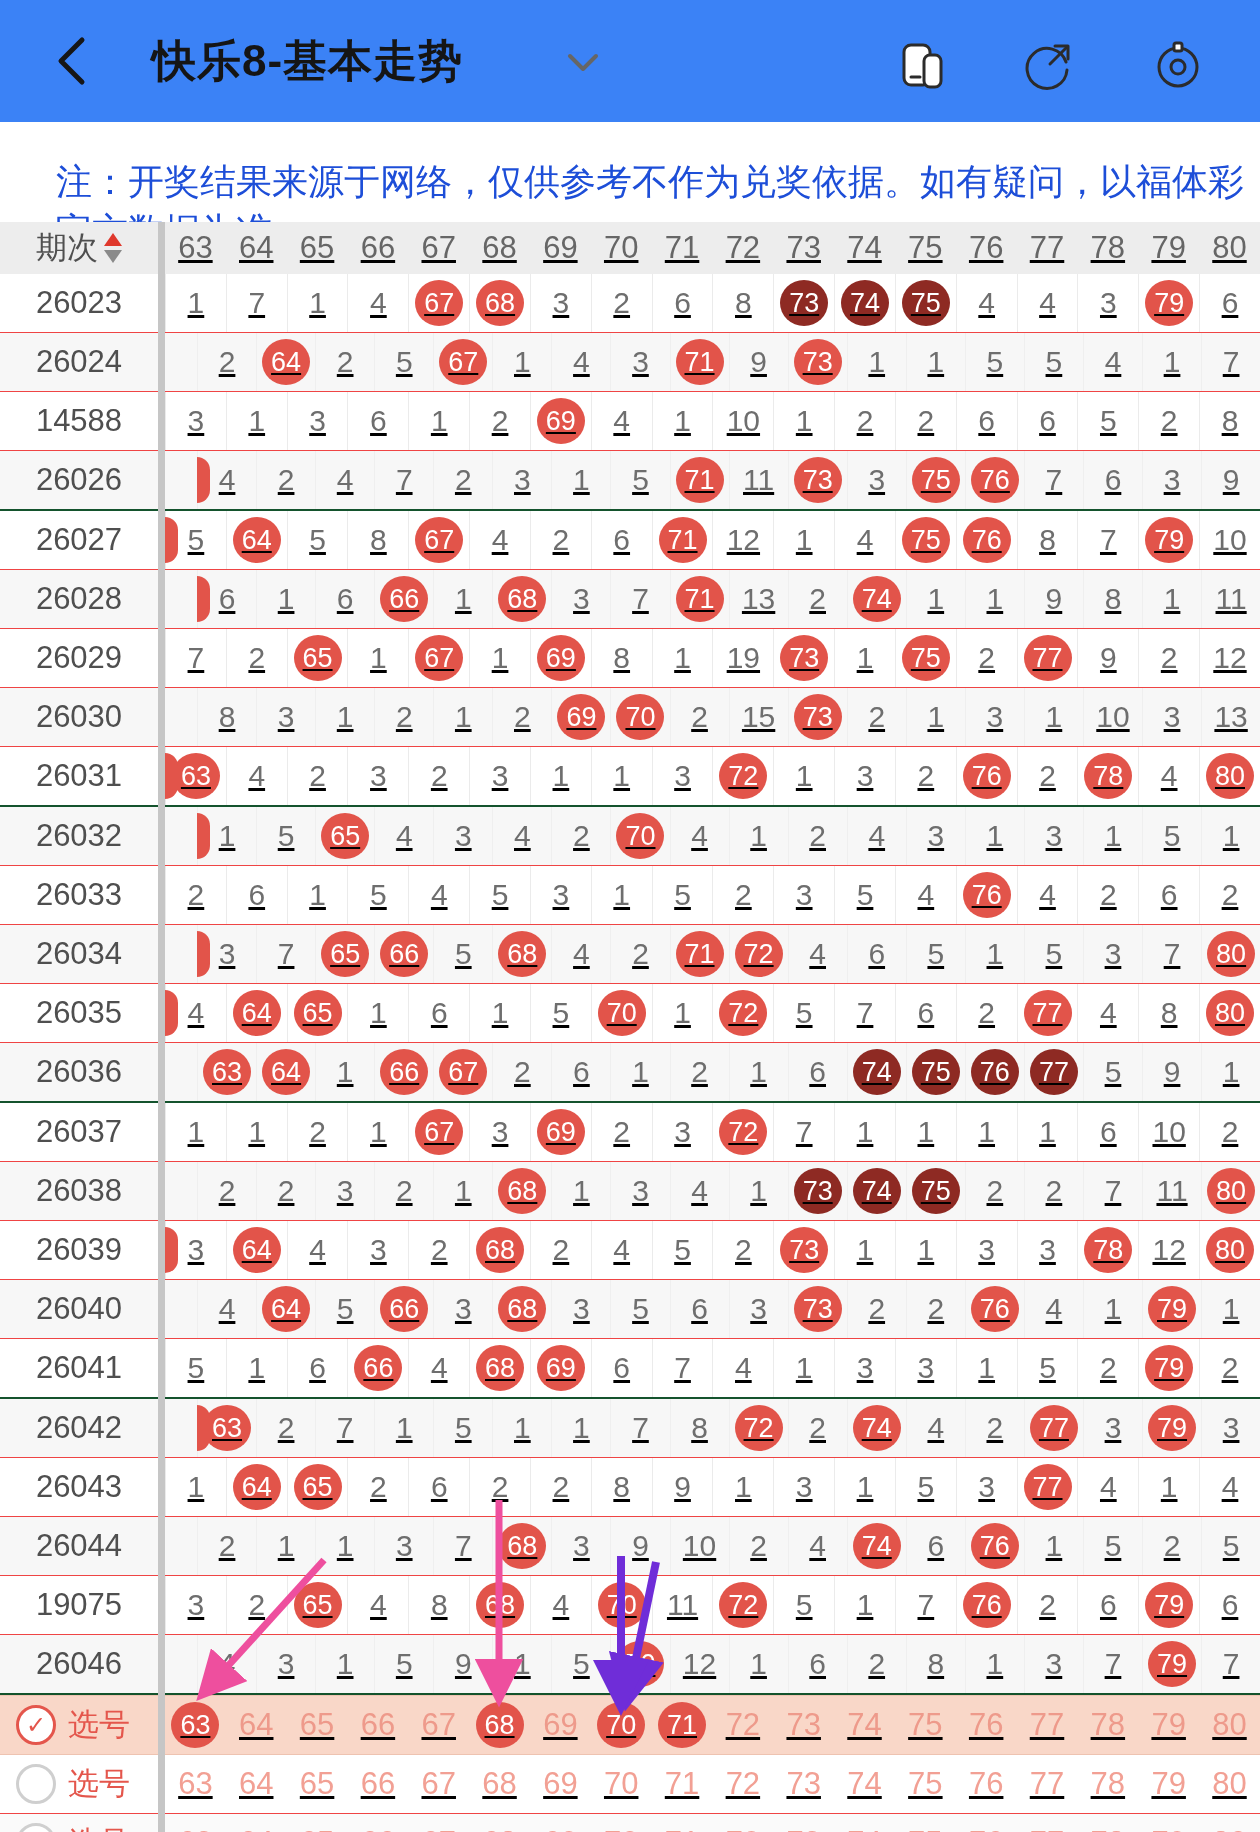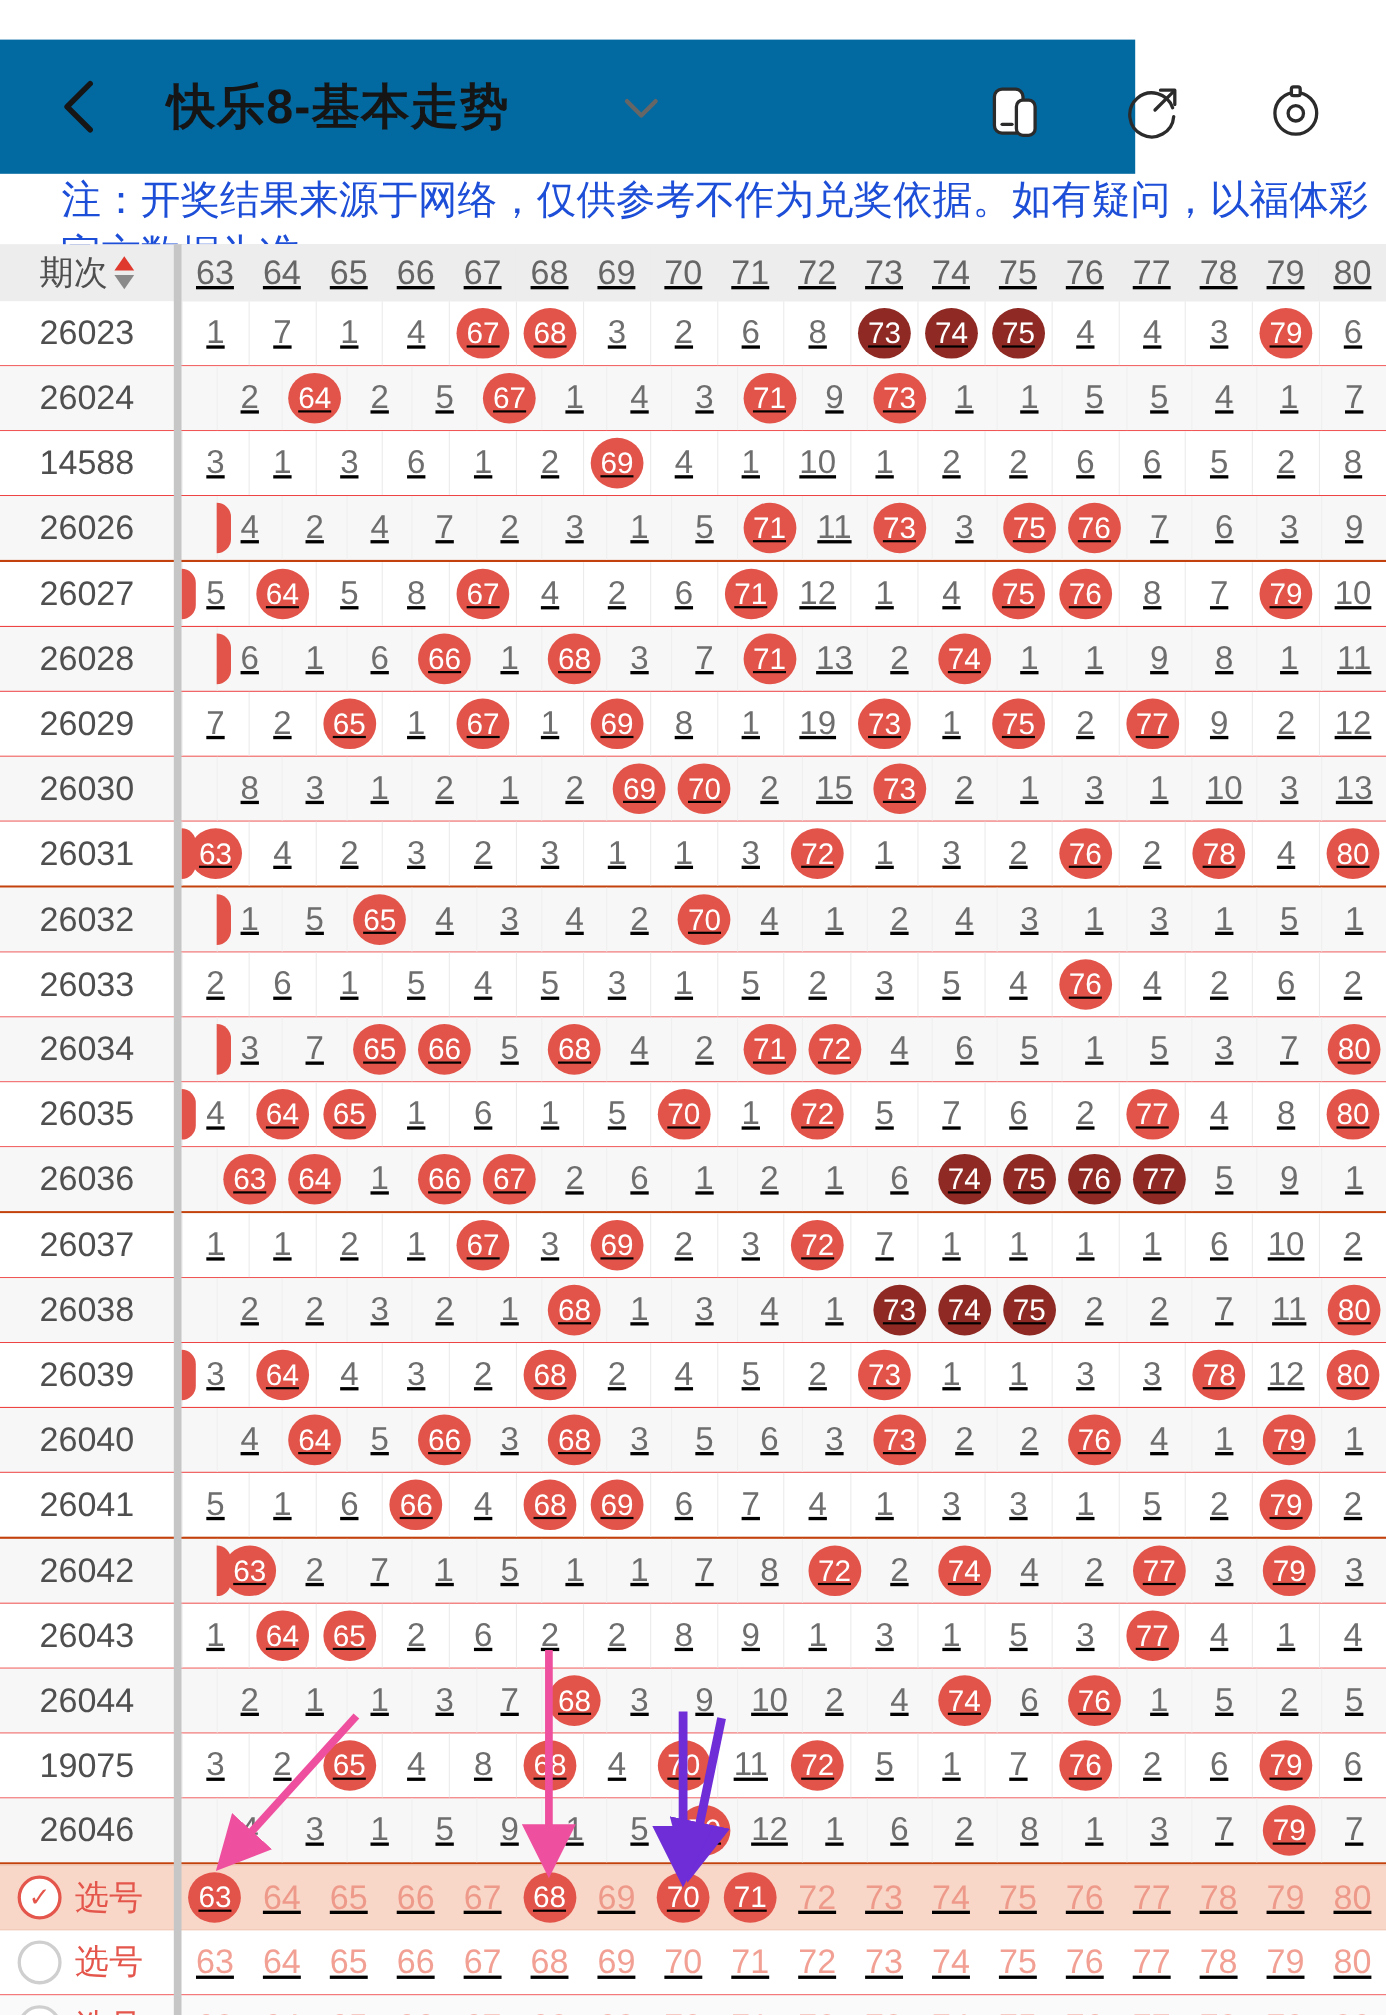--- a/index.html
+++ b/index.html
@@ -1,19 +1,19 @@
 <!DOCTYPE html>
 <html><head>
 <meta charset="utf-8">
 <style>
   html,body{margin:0;padding:0;}
   body{width:1260px;height:1832px;overflow:hidden;position:relative;background:#fff;
        font-family:"Liberation Sans","DejaVu Sans",sans-serif;}
   
-  .topnav{position:absolute;top:0;left:0;width:1032px;height:122px;background:#0369a1;margin-top:36px;}
+  .topnav{position:absolute;top:0;left:0;width:1260px;height:122px;background:#3b82f6;}
   .back{position:absolute;left:56px;top:36px;width:30px;height:50px;cursor:pointer;}
   .title{position:absolute;left:152px;top:32px;font-size:44px;font-weight:700;color:#151515;letter-spacing:1px;}
   .title-caret{position:absolute;left:566px;top:52px;}
   .navicon{position:absolute;top:40px;width:52px;height:52px;cursor:pointer;}
   .ic-copy{left:896px;} .ic-share{left:1022px;} .ic-gear{left:1152px;}
   
   .disclaimer{position:absolute;left:36px;top:158px;width:1200px;font-size:36px;color:#1d4ed8;margin-left:20px;}
   
   .table{position:absolute;left:0;top:222px;width:1260px;}
   .vdivider{position:absolute;left:158px;top:222px;width:7px;height:1610px;background:#c6c6c6;z-index:5;}
@@ -21,21 +21,21 @@
   .pcell{width:158px;flex:0 0 158px;display:flex;align-items:center;justify-content:center;
          font-size:31px;color:#4f4f4f;}
   .gap{width:7px;flex:0 0 7px;}
   .cells{flex:1;display:flex;position:relative;text-decoration:underline;}
   .cell{flex:1;display:flex;align-items:center;justify-content:center;
         font-size:30px;color:#6e6e6e;border-left:1px solid #ebebeb;}
   .thead .cell{font-size:31px;color:#666;border-left:none;background:#ededed;}
   .trow{display:flex;height:58px;background:#fff;border-bottom:1px solid #ef4444;}
   .trow.alt{background:#f7f7f7;gap:16px;}
   .trow.alt .cell{border-left:1px solid #efefef;}
-  .trow.group-end{border-bottom:2px solid #c2410c;}
+  .trow.group-end{border-bottom:2px solid #14532d;}
   .circle{width:48px;height:46px;border-radius:50%;background:#e2544a;color:#fff;
           display:flex;align-items:center;justify-content:center;font-size:27px;flex:0 0 auto;}
   .circle.dark{background:#8e2a23;}
   .partial{position:absolute;left:0;top:6px;width:13px;height:46px;background:#e2544a;
            border-radius:0 23px 23px 0;}
   .sort{display:inline-flex;flex-direction:column;margin-left:6px;line-height:0;}
   .sort .up{width:0;height:0;border-left:9px solid transparent;border-right:9px solid transparent;
             border-bottom:13px solid #df382c;margin-bottom:4px;}
   .sort .dn{width:0;height:0;border-left:9px solid transparent;border-right:9px solid transparent;
             border-top:13px solid #8a8a8a;}

